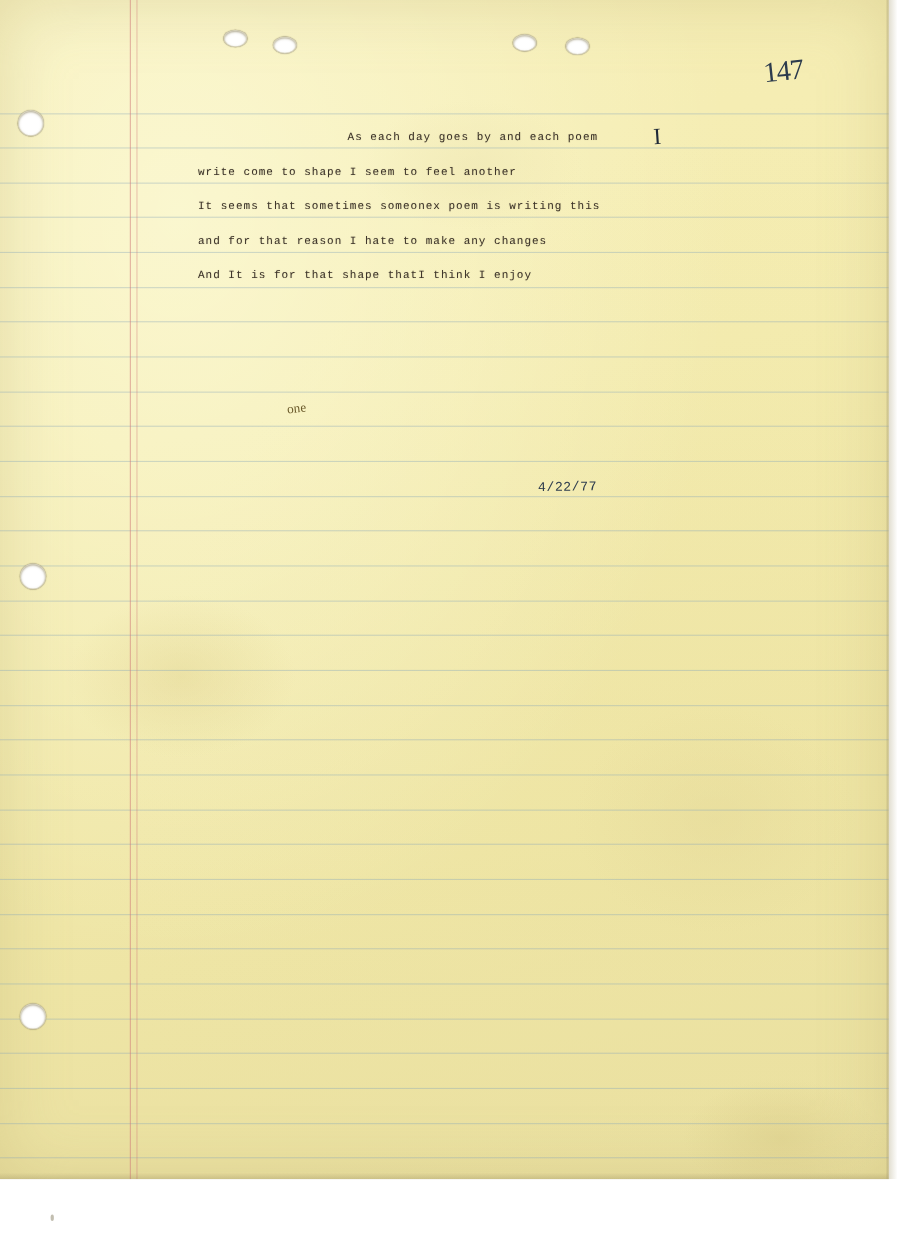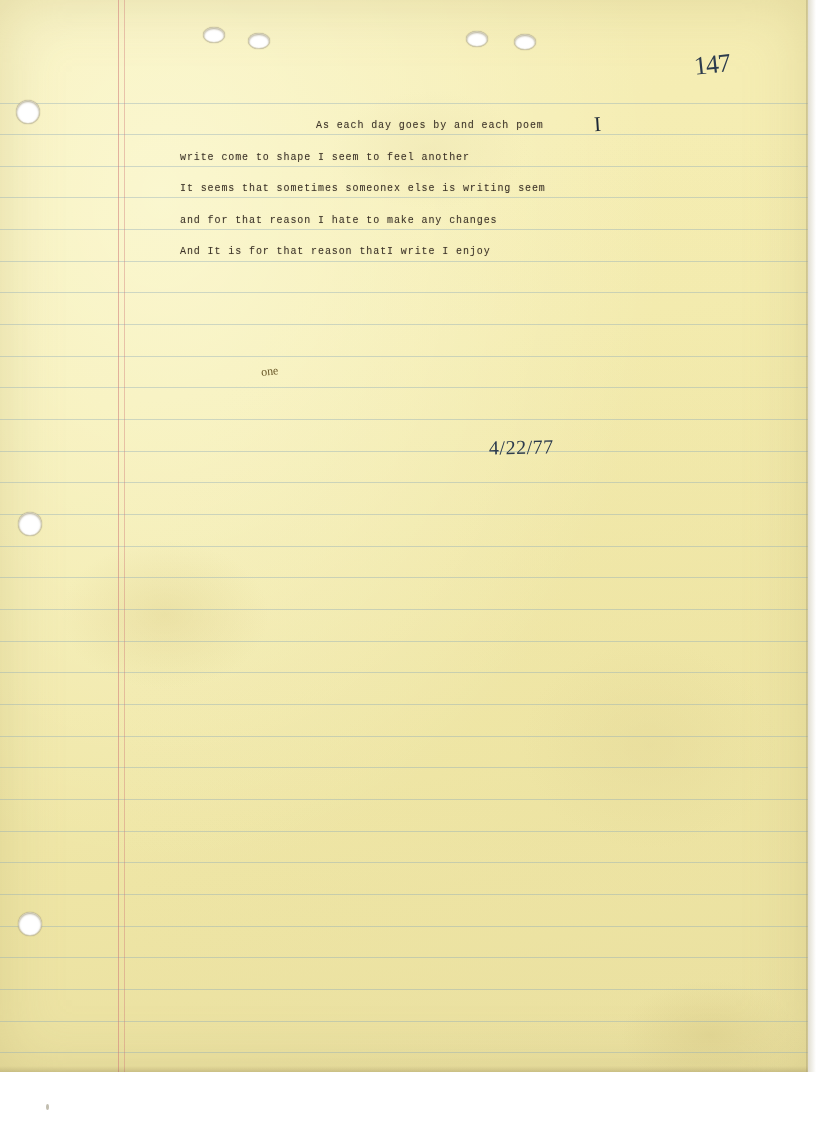--- a/index.html
+++ b/index.html
@@ -131,22 +131,22 @@
     color: #2c3b4d;
     letter-spacing: -1px;
     transform: rotate(-6deg);
   }
 
   
   #ink-date {
     position: absolute;
     left: 489px;
     top: 436px;
-    font-family: Liberation Serif, serif;
-    font-size: 20px;
+    font-family: Liberation Mono, monospace;
+    font-size: 12px;
     color: #2c3b4d;
     letter-spacing: 0.5px;
     transform: rotate(-1deg);
   }
 
   
   #bottom-edge {
     position: absolute;
     left: 0;
     top: 1072px;
@@ -231,23 +231,23 @@
   <div class="hole top" style="left:514px; top:34px;"></div>
   <div class="hole side" style="left:16px; top:100px;"></div>
   <div class="hole side" style="left:18px; top:512px;"></div>
   <div class="hole side" style="left:18px; top:912px;"></div>
 
   <div id="page-number">147</div>
 
   <div id="typescript">
     <div class="tline" id="line-1">As each day goes by and each poem</div>
     <div class="tline">write come to shape I seem to feel another</div>
-    <div class="tline">It seems that sometimes someonex else is writing seem</div>
+    <div class="tline">It seems that sometimes someonex poem is writing this</div>
     <div class="tline">and for that reason I hate to make any changes</div>
-    <div class="tline">And It is for that reason thatI write I enjoy</div>
+    <div class="tline">And It is for that shape thatI think I enjoy</div>
   </div>
 
   <div id="ink-i">I</div>
   <div id="ink-one">one</div>
 
   <div id="ink-date">4/22/77</div>
 
   <div id="edge-shadow"></div>
   <div id="right-edge"></div>
   <div id="bottom-edge"></div>

